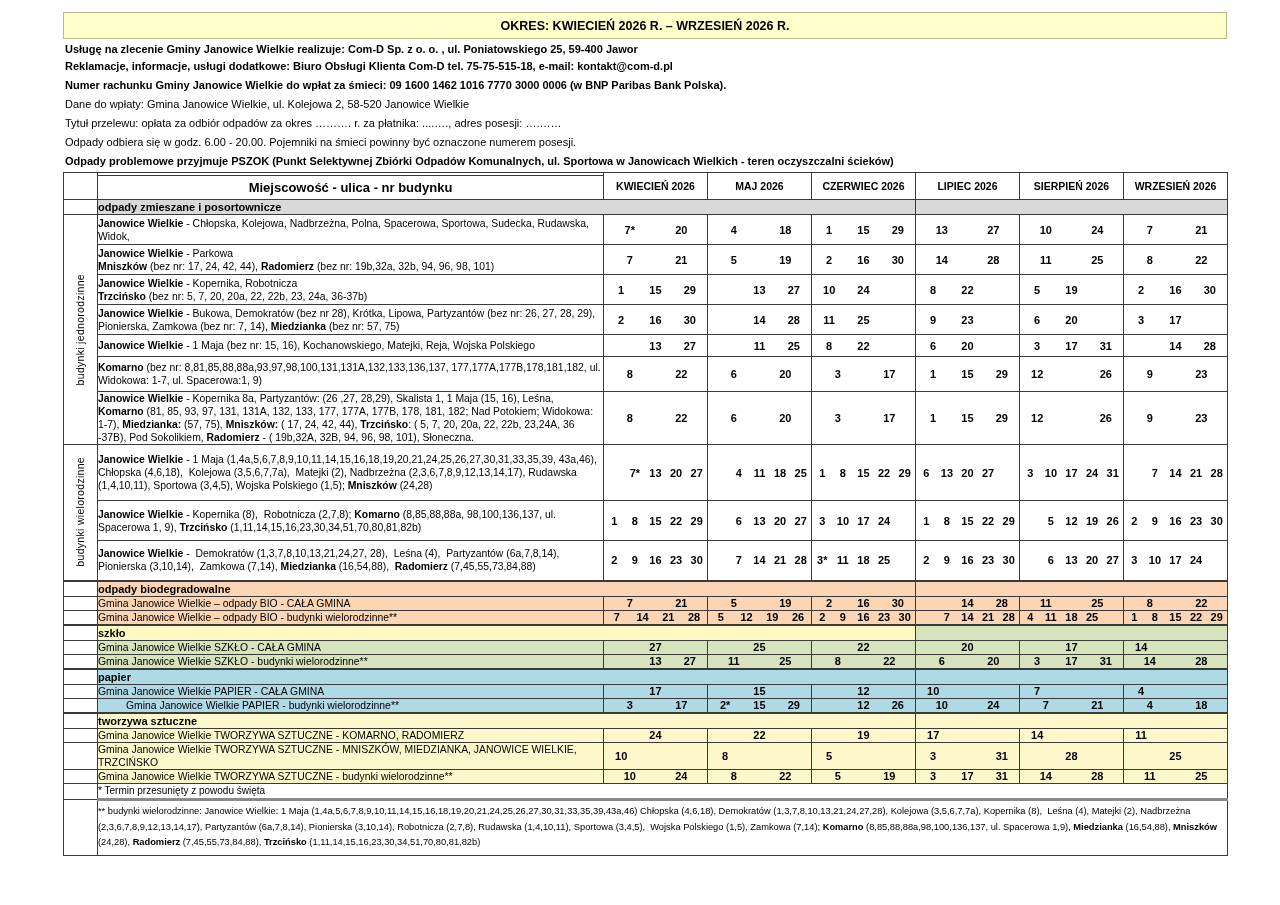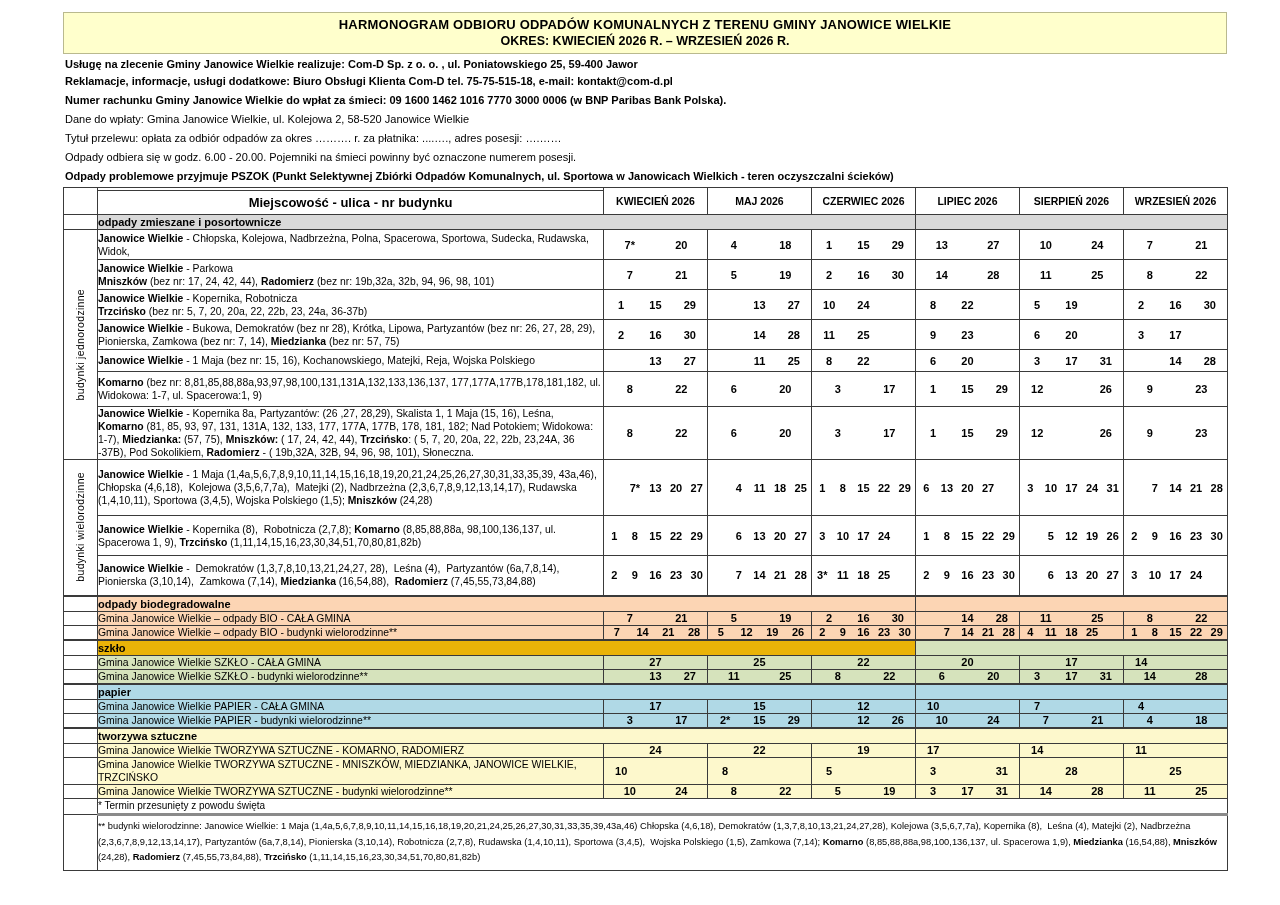--- a/index.html
+++ b/index.html
@@ -44,21 +44,20 @@
       white-space:pre-wrap;}
   .bseg{font-weight:bold;}
 </style>
 </head>
 <body>
 
 <div class="page">
   <div class="content">
 
     <div class="band">
-      <div class="t1">HARMONOGRAM ODBIORU ODPADÓW KOMUNALNYCH Z TERENU GMINY JANOWICE WIELKIE</div>
       <div class="t2">OKRES: KWIECIEŃ 2026 R. – WRZESIEŃ 2026 R.</div>
     </div>
 
     <div class="info">
       <div class="line b">Usługę na zlecenie Gminy Janowice Wielkie realizuje: Com-D Sp. z o. o. , ul. Poniatowskiego 25, 59-400 Jawor</div>
       <div class="line b">Reklamacje, informacje, usługi dodatkowe: Biuro Obsługi Klienta Com-D tel. 75-75-515-18, e-mail: kontakt@com-d.pl</div>
       <div class="line b gap">Numer rachunku Gminy Janowice Wielkie do wpłat za śmieci: 09 1600 1462 1016 7770 3000 0006 (w BNP Paribas Bank Polska).</div>
       <div class="line gap">Dane do wpłaty: Gmina Janowice Wielkie, ul. Kolejowa 2, 58-520 Janowice Wielkie</div>
       <div class="line gap">Tytuł przelewu: opłata za odbiór odpadów za okres ………. r. za płatnika: ....…., adres posesji: ….……</div>
       <div class="line gap">Odpady odbiera się w godz. 6.00 - 20.00. Pojemniki na śmieci powinny być oznaczone numerem posesji.</div>
@@ -669,21 +668,21 @@
                 <span class="tok">1</span>
                 <span class="tok">8</span>
                 <span class="tok">15</span>
                 <span class="tok">22</span>
                 <span class="tok">29</span>
               </div>
             </td>
           </tr>
           <tr class="thick-top">
             <td class="strip-empty"></td>
-            <td colspan="4" class="section-title-cell" style="background: #eab308;">szkło</td>
+            <td colspan="4" class="section-title-cell" style="background: #fef9c3;">szkło</td>
             <td colspan="3" class="section-title-cell right-part" style="background: rgb(214, 227, 188);"></td>
           </tr>
           <tr style="height: 13px;">
             <td class="strip-empty"></td>
             <td class="label-cell" style="background: rgb(214, 227, 188);"><span>Gmina Janowice Wielkie SZKŁO - CAŁA GMINA</span></td>
             <td class="date-cell m0" style="background: rgb(214, 227, 188);">
               <div class="slots">
                 <span class="tok"></span>
                 <span class="tok">27</span>
                 <span class="tok"></span>
@@ -813,21 +812,21 @@
             <td class="date-cell m5" style="background: rgb(176, 217, 230);">
               <div class="slots">
                 <span class="tok">4</span>
                 <span class="tok"></span>
                 <span class="tok"></span>
               </div>
             </td>
           </tr>
           <tr style="height: 13px;">
             <td class="strip-empty"></td>
-            <td class="label-cell" style="background: rgb(176, 217, 230);"><span>Gmina Janowice Wielkie PAPIER - budynki wielorodzinne**</span></td>
+            <td class="label-cell" style="background: rgb(176, 217, 230); padding-left: 28px;"><span>Gmina Janowice Wielkie PAPIER - budynki wielorodzinne**</span></td>
             <td class="date-cell m0" style="background: rgb(176, 217, 230);">
               <div class="slots">
                 <span class="tok">3</span>
                 <span class="tok">17</span>
               </div>
             </td>
             <td class="date-cell m1" style="background: rgb(176, 217, 230);">
               <div class="slots">
                 <span class="tok">2*</span>
                 <span class="tok">15</span>

